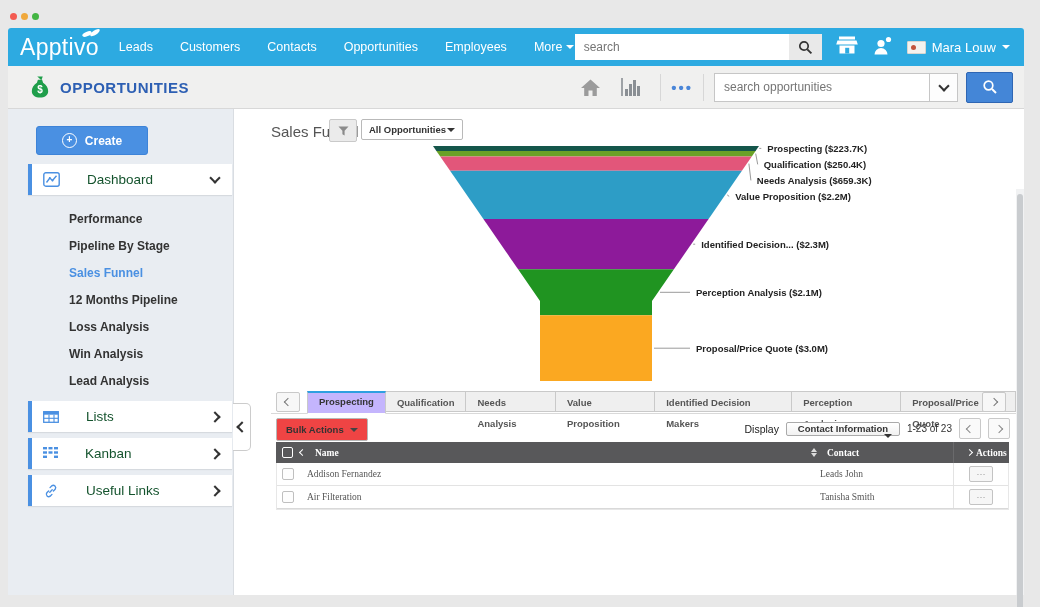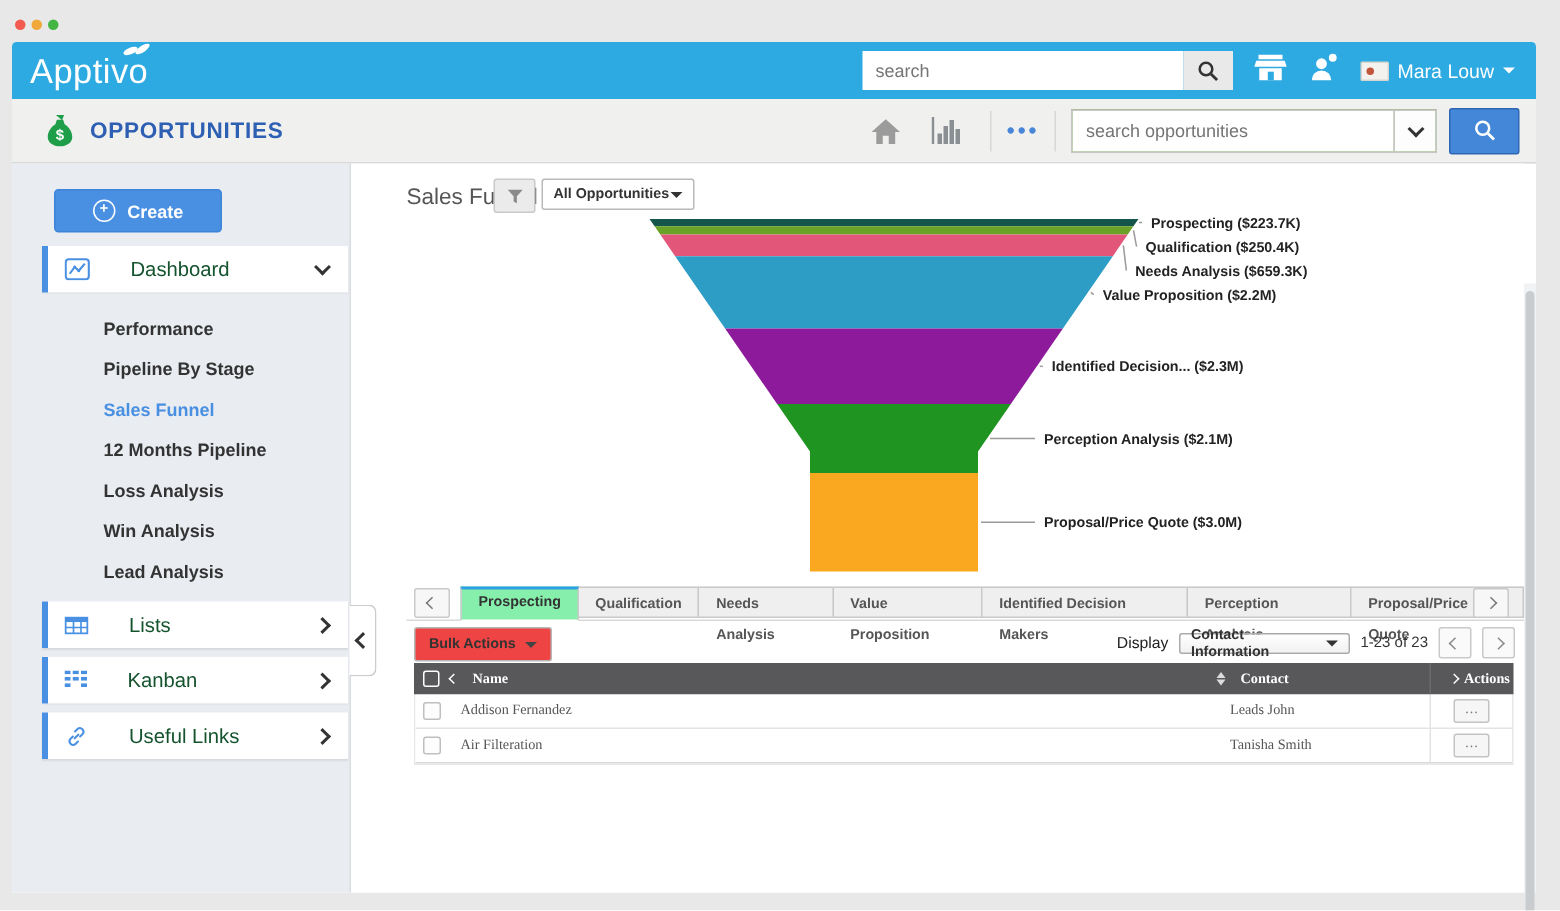--- a/index.html
+++ b/index.html
@@ -24,21 +24,21 @@
   .flag::after{content:"";position:absolute;left:3px;top:3px;width:5px;height:5px;border-radius:50%;background:#c2543c;}
   .caret{display:inline-block;width:0;height:0;border-left:4px solid transparent;border-right:4px solid transparent;border-top:4.5px solid #fff;}
   
   #appbar{position:relative;height:42px;background:#f0f0ef;border-bottom:1px solid #d8d8d8;display:flex;align-items:center;}
   #appbar .bag{margin-left:22px;}
   #app-title{margin-left:10px;color:#2d5fb3;font-size:15px;font-weight:700;letter-spacing:.5px;}
   .appbar-right{position:absolute;right:11px;top:0;height:42px;display:flex;align-items:center;}
   .vsep{width:1px;height:27px;background:#d7d7d7;margin:0 10px;}
   .icon-btn{padding:0 9px;display:flex;align-items:center;}
   .blue-dots{color:#4a86d8;font-size:15px;font-weight:700;letter-spacing:2px;line-height:27px;}
-  .combo{display:flex;height:27px;border:1px solid #c6c6c6;background:#4d7c0f;}
+  .combo{display:flex;height:27px;border:1px solid #c6c6c6;background:#eab308;}
   .combo input{width:196px;border:0;padding:0 9px;font-size:12px;color:#444;outline:none;font-family:"Liberation Sans",sans-serif;}
   .combo .dd{width:27px;border-left:1px solid #c6c6c6;display:flex;align-items:center;justify-content:center;background:#fdfdfd;}
   .chev{display:inline-block;width:6px;height:6px;border-right:2px solid #333;border-bottom:2px solid #333;}
   .chev.down{transform:rotate(45deg);margin-top:-3px;}
   .chev.right{transform:rotate(-45deg);}
   .chev.left{transform:rotate(135deg);}
   .blue-btn{width:45px;height:29px;margin-left:8px;background:#4486d7;border:1px solid #2f66b3;border-radius:2px;display:flex;align-items:center;justify-content:center;}
   
   #main{display:flex;height:486px;position:relative;}
   #sidebar{width:225px;background:#e9edf2;border-right:1px solid #d9dde2;position:relative;flex:none;}
@@ -60,28 +60,28 @@
   #scope-select .caret{border-top-color:#333;margin-left:auto;}
   #funnel-svg{position:absolute;left:180px;top:34px;}
   .funnel-label{font-family:"Liberation Sans",sans-serif;font-size:9.5px;font-weight:700;fill:#222;}
   
   #tabs-row{position:absolute;left:37px;right:0;top:282px;height:22px;border-bottom:1px solid #d9d9d9;}
   .arrow-btn{position:absolute;top:1px;width:24px;height:20px;background:#f7f7f7;border:1px solid #c9c9c9;border-radius:2px;display:flex;align-items:center;justify-content:center;box-sizing:border-box;}
   .arrow-btn .chev{width:5px;height:5px;border-color:#777;border-width:1.5px;}
   #tabs{position:absolute;left:36px;top:0;display:flex;}
   .tab{height:21px;line-height:21px;padding:0 11px;background:#efefef;border:1px solid #c9c9c9;font-size:9.5px;font-weight:700;color:#555;margin-left:-1px;box-sizing:border-box;}
   .tab:first-child{margin-left:0;}
-  .tab.active{background:#86efac;border-top:2px solid #2e9fe0;border-bottom:1px solid #fff;color:#333;position:relative;z-index:2;height:23px;line-height:18px;}
+  .tab.active{background:#c4b5fd;border-top:2px solid #2e9fe0;border-bottom:1px solid #fff;color:#333;position:relative;z-index:2;height:23px;line-height:18px;}
   
   #toolbar-row{position:absolute;left:0;right:0;top:309px;height:24px;}
   #bulk-btn{position:absolute;left:42px;top:0;height:21px;padding:0 9px;background:#ef4444;border:1px solid #b7b7b7;border-radius:2px;display:flex;align-items:center;gap:6px;font-size:9.5px;font-weight:700;color:#333;}
   #bulk-btn .caret{border-top-color:#444;}
   .toolbar-right{position:absolute;right:6px;top:0;display:flex;align-items:center;gap:7px;}
   #display-label{font-size:10.5px;color:#222;}
-  #display-select{width:114px;height:14px;border:1px solid #aaa;border-radius:2px;background:linear-gradient(#fff,#f1f1f1);display:flex;align-items:center;font-size:9.5px;font-weight:700;color:#333;padding:0 7px;box-sizing:border-box;}
+  #display-select{width:114px;height:14px;border:1px solid #aaa;border-radius:2px;background:linear-gradient(#fff,#f1f1f1);display:flex;align-items:center;font-size:9.5px;font-weight:700;color:#333;padding:0 7px;box-sizing:border-box;flex-direction:column;}
   #display-select .caret{border-top-color:#333;margin-left:auto;}
   #range-text{font-size:10px;color:#333;}
   .pg-btn{width:22px;height:21px;background:#fafafa;border:1px solid #c9c9c9;border-radius:2px;display:flex;align-items:center;justify-content:center;box-sizing:border-box;}
   .pg-btn .chev{width:5px;height:5px;border-color:#888;border-width:1.5px;}
   
   #table{position:absolute;left:42px;top:333px;width:733px;font-family:Liberation Serif, serif;}
   #thead{height:21px;background:#58585a;color:#fff;display:flex;align-items:center;font-size:9.5px;font-weight:700;}
   .hcheck{width:9px;height:9px;border:1.4px solid #fff;border-radius:2px;margin-left:6px;}
   #thead .chev{border-color:#fff;border-width:1.5px;width:4px;height:4px;margin-left:7px;}
   .hname{margin-left:10px;display:flex;align-items:center;flex:1;}
@@ -114,20 +114,41 @@
   <div id="window" data-interactable="false">
 
     <header id="topbar" data-interactable="false">
       <div class="logo" data-interactable="true">
         <span data-interactable="false">Apptivo</span>
         <svg class="leaf" data-interactable="false" width="20" height="9" viewBox="0 0 20 9">
           <ellipse cx="6" cy="5" rx="5" ry="2.2" fill="#fff" transform="rotate(-22 6 5)"></ellipse>
           <ellipse cx="14" cy="3.6" rx="5.5" ry="2.2" fill="#fff" transform="rotate(-34 14 3.6)"></ellipse>
         </svg>
       </div>
+      <nav id="mainnav" data-interactable="false">
+        <a class="nav-item" data-interactable="true">
+            <span data-interactable="false">Leads</span>
+          </a>
+        <a class="nav-item" data-interactable="true">
+            <span data-interactable="false">Customers</span>
+          </a>
+        <a class="nav-item" data-interactable="true">
+            <span data-interactable="false">Contacts</span>
+          </a>
+        <a class="nav-item" data-interactable="true">
+            <span data-interactable="false">Opportunities</span>
+          </a>
+        <a class="nav-item" data-interactable="true">
+            <span data-interactable="false">Employees</span>
+          </a>
+        <a class="nav-item" data-interactable="true">
+            <span data-interactable="false">More</span>
+            <span class="caret" data-interactable="false"></span>
+          </a>
+      </nav>
       <div class="topbar-right" data-interactable="false">
         <span class="searchwrap" data-interactable="false">
           <input data-interactable="true" placeholder="search" style="">
           <button data-interactable="true">
             <svg data-interactable="false" width="15" height="15" viewBox="0 0 15 15">
                 <circle cx="6" cy="6" r="4.2" fill="none" stroke="#333" stroke-width="1.7"></circle>
                 <line x1="9.3" y1="9.3" x2="13.4" y2="13.4" stroke="#333" stroke-width="1.9"></line>
               </svg>
           </button>
         </span>

